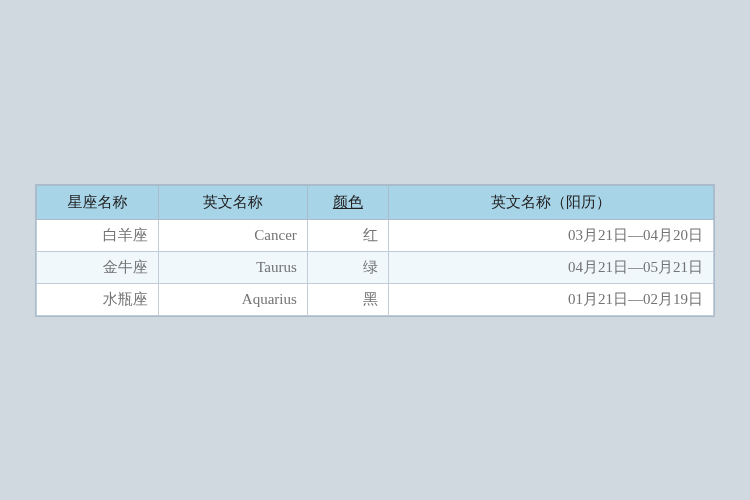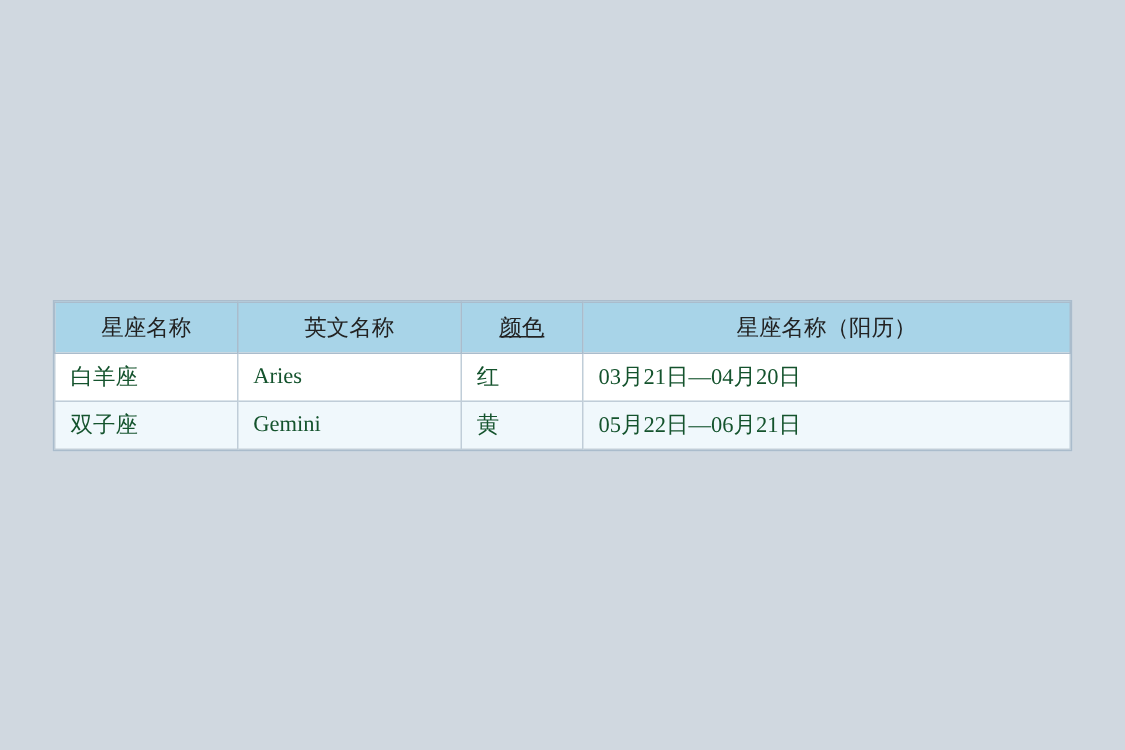--- a/index.html
+++ b/index.html
@@ -47,51 +47,57 @@
       background-color: #ffffff;
     }
 
     tbody tr:nth-child(even) {
       background-color: #f0f8fc;
     }
 
     tbody td {
       border: 1px solid #c0cdd8;
       padding: 6px 10px;
-      text-align: left;
-      color: #14532d;
+      text-align: right;
+      color: #737373;
       font-size: 15px;
     }
 
     .col-chinese { width: 18%; }
     .col-english { width: 22%; }
     .col-color   { width: 12%; text-decoration: underline; }
     .col-date    { width: 48%; }
   </style>
 </head>
 <body>
 
 <div class="table-container">
   <table>
     <thead>
       <tr>
         <th class="col-chinese">星座名称</th>
         <th class="col-english">英文名称</th>
         <th class="col-color">颜色</th>
-        <th class="col-date">星座名称（阳历）</th>
+        <th class="col-date">英文名称（阳历）</th>
       </tr>
     </thead>
     <tbody id="table-body">
     <tr>
           <td>白羊座</td>
-          <td>Aries</td>
+          <td>Cancer</td>
           <td>红</td>
           <td>03月21日—04月20日</td>
         </tr>
         <tr>
-          <td>双子座</td>
-          <td>Gemini</td>
-          <td>黄</td>
-          <td>05月22日—06月21日</td>
+          <td>金牛座</td>
+          <td>Taurus</td>
+          <td>绿</td>
+          <td>04月21日—05月21日</td>
+        </tr>
+        <tr>
+          <td>水瓶座</td>
+          <td>Aquarius</td>
+          <td>黑</td>
+          <td>01月21日—02月19日</td>
         </tr>
       </tbody>
   </table>
 </div>
 
 </body></html>

